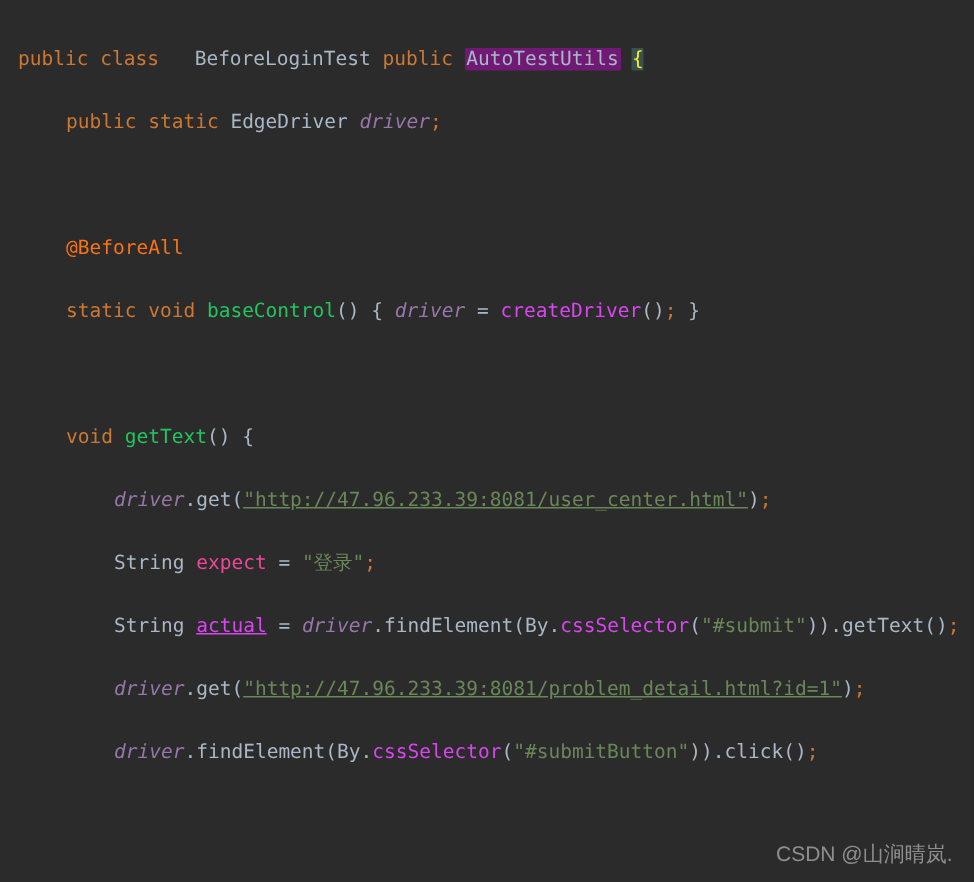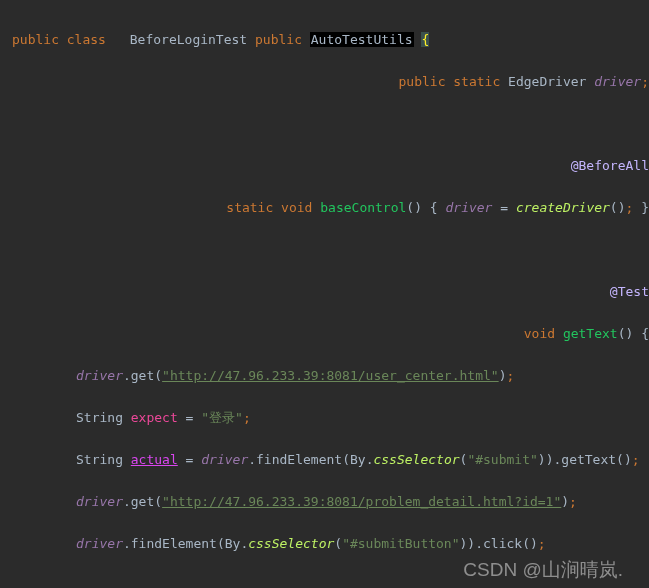--- a/index.html
+++ b/index.html
@@ -15,61 +15,60 @@
       position: relative;
     }
     .code-area {
       padding: 8px 0 8px 8px;
       white-space: pre;
     }
     .line { display: block; }
     .kw-pub { color: #cc7832; }
     .kw { color: #cc7832; }
     .class-name { color: #a9b7c6; padding-left: 16px; }
-    .extends-name { color: #a9b7c6; background: #000000; padding: 0 1px; }
+    .extends-name { color: #a9b7c6; background: #701a75; padding: 0 1px; }
     .brace { color: #a9b7c6; }
     .type { color: #a9b7c6; }
     .field { color: #9876aa; font-style: italic; }
-    .annotation { color: #c4b5fd; margin-top: 38px; }
+    .annotation { color: #f97316; margin-top: 38px; }
     .method { color: #22c55e; }
     .paren { color: #a9b7c6; }
     .comma { color: #cc7832; }
     .semi { color: #cc7832; }
     .eq { color: #a9b7c6; }
     .string { color: #6a8759; }
     .url { color: #6a8759; text-decoration: underline; }
-    .static-call { color: #bef264; font-style: italic; }
+    .static-call { color: #d946ef; }
     .call { color: #a9b7c6; }
     .var { color: #ec4899; }
     .var-u { color: #d946ef; text-decoration: underline; }
     .brace-hl { background: #3b514d; color: #ffef28; }
     .watermark {
       position: absolute;
       bottom: 8px;
-      right: 26px;
+      right: 14px;
       color: #b8b8b8;
-      font-size: 19px;
+      font-size: 14px;
       font-family: sans-serif;
       opacity: 0.7;
     }
     .i0 { padding-left: 4px; }
-    .i1 { padding-left: 36px; text-align: right; }
+    .i1 { padding-left: 36px; }
     .i3 { padding-left: 68px; }
   </style>
 </head>
 <body>
 
 <div class="code-area">
 <span class="line i0"><span class="kw-pub">public</span> <span class="kw">class</span> <span class="class-name">BeforeLoginTest</span> <span class="kw">public</span> <span class="extends-name">AutoTestUtils</span> <span class="brace-hl">{</span></span>
 <span class="line i1"><span class="kw">public</span> <span class="kw">static</span> <span class="type">EdgeDriver</span> <span class="field">driver</span><span class="semi">;</span></span>
 <span class="line"> </span>
 <span class="line i1"><span class="annotation">@BeforeAll</span></span>
 <span class="line i1"><span class="kw">static</span> <span class="kw">void</span> <span class="method">baseControl</span><span class="paren">()</span> <span class="brace">{</span> <span class="field">driver</span> <span class="eq">=</span> <span class="static-call">createDriver</span><span class="paren">()</span><span class="semi">;</span> <span class="brace">}</span></span>
 <span class="line"> </span>
-<span class="line i1"><span class="annotation">@Test</span></span>
 <span class="line i1"><span class="kw">void</span> <span class="method">getText</span><span class="paren">()</span> <span class="brace">{</span></span>
 <span class="line i3"><span class="field">driver</span><span class="call">.</span><span class="call">get</span><span class="paren">(</span><span class="url">"http://47.96.233.39:8081/user_center.html"</span><span class="paren">)</span><span class="semi">;</span></span>
 <span class="line i3"><span class="type">String</span> <span class="var">expect</span> <span class="eq">=</span> <span class="string">"登录"</span><span class="semi">;</span></span>
 <span class="line i3"><span class="type">String</span> <span class="var-u">actual</span> <span class="eq">=</span> <span class="field">driver</span><span class="call">.</span><span class="call">findElement</span><span class="paren">(</span><span class="call">By</span><span class="call">.</span><span class="static-call">cssSelector</span><span class="paren">(</span><span class="string">"#submit"</span><span class="paren">))</span><span class="call">.</span><span class="call">getText</span><span class="paren">()</span><span class="semi">;</span></span>
 <span class="line i3"><span class="field">driver</span><span class="call">.</span><span class="call">get</span><span class="paren">(</span><span class="url">"http://47.96.233.39:8081/problem_detail.html?id=1"</span><span class="paren">)</span><span class="semi">;</span></span>
 <span class="line i3"><span class="field">driver</span><span class="call">.</span><span class="call">findElement</span><span class="paren">(</span><span class="call">By</span><span class="call">.</span><span class="static-call">cssSelector</span><span class="paren">(</span><span class="string">"#submitButton"</span><span class="paren">))</span><span class="call">.</span><span class="call">click</span><span class="paren">()</span><span class="semi">;</span></span>
 
 
 
 

